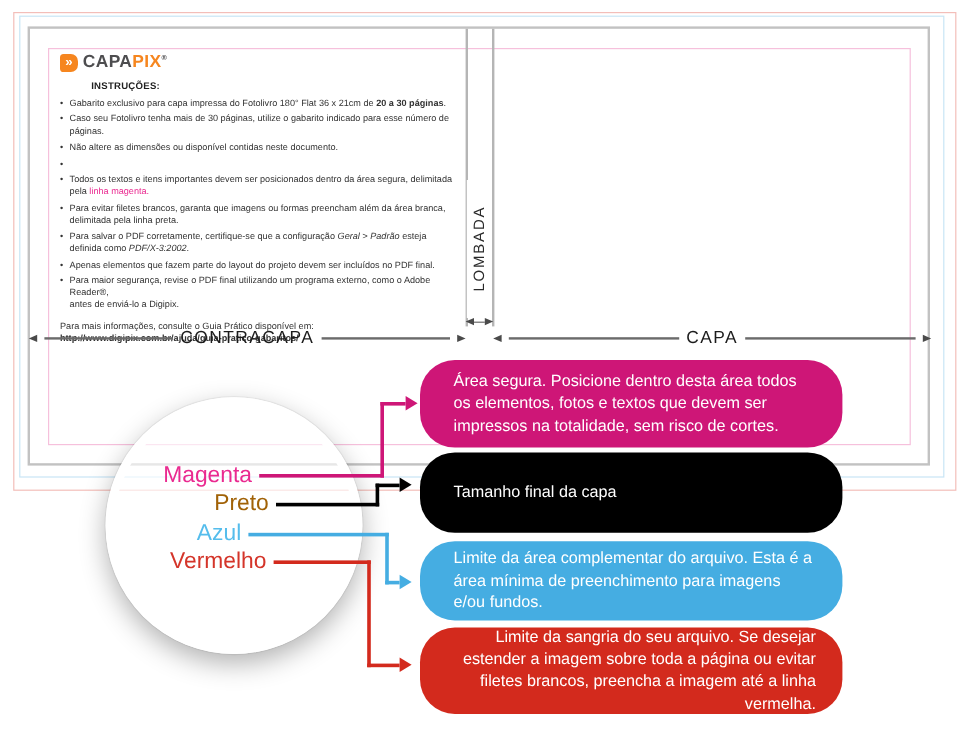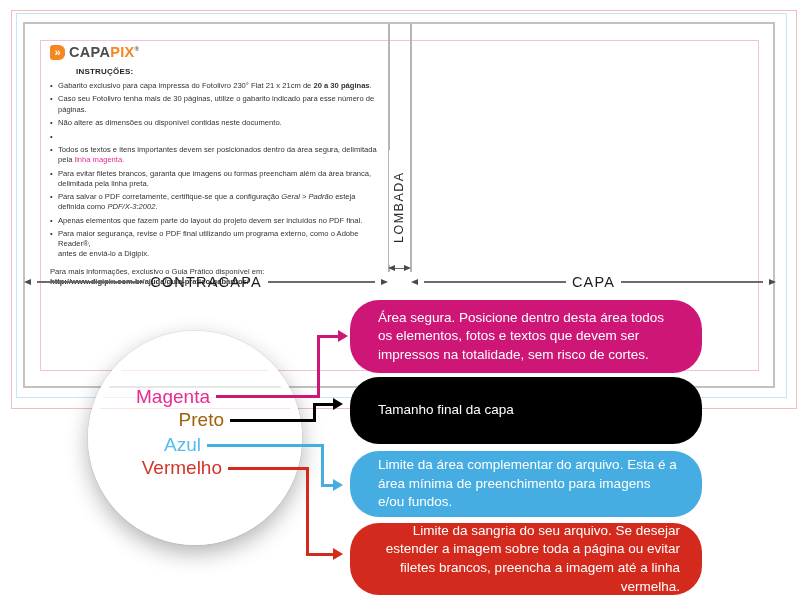--- a/index.html
+++ b/index.html
@@ -127,21 +127,21 @@
 <div class="abs" id="logo">
   <div id="logo-icon">»</div>
   <div id="logo-text"><span class="digi">CAPA</span><span class="pix">PIX</span><sup>®</sup></div>
 </div>
 
 <div class="abs" id="instructions">
   <div id="instr-title">INSTRUÇÕES:</div>
   <div id="instr-list">
       <div class="bullet">
         <span class="marker">•</span>
-        <span><span>Gabarito exclusivo para capa impressa do Fotolivro 230° Flat 21 x 21cm de </span><span class="s-b">20 a 30 páginas</span><span>.</span></span>
+        <span><span>Gabarito exclusivo para capa impressa do Fotolivro 180° Flat 36 x 21cm de </span><span class="s-b">20 a 30 páginas</span><span>.</span></span>
       </div>
       <div class="bullet">
         <span class="marker">•</span>
         <span><span>Caso seu Fotolivro tenha mais de 30 páginas, utilize o gabarito indicado para esse número de páginas.</span></span>
       </div>
       <div class="bullet">
         <span class="marker">•</span>
         <span><span>Não altere as dimensões ou disponível contidas neste documento.</span></span>
       </div>
       <div class="bullet">
@@ -162,21 +162,21 @@
       <div class="bullet">
         <span class="marker">•</span>
         <span><span>Apenas elementos que fazem parte do layout do projeto devem ser incluídos no PDF final.</span></span>
       </div>
       <div class="bullet">
         <span class="marker">•</span>
         <span><span>Para maior segurança, revise o PDF final utilizando um programa externo, como o Adobe Reader®,</span><br><span>antes de enviá-lo a Digipix.</span></span>
       </div>
     </div>
   <div id="instr-footer">
-    <div>Para mais informações, exclusivo o Guia Prático disponível em:</div>
+    <div>Para mais informações, consulte o Guia Prático disponível em:</div>
     <div class="url">http://www.digipix.com.br/ajuda/guia-pratico-gabaritos/</div>
   </div>
 </div>
 
 <div class="abs" id="lombada">LOMBADA</div>
 
 <div class="dim" id="dim-lombada">
   <span class="tri-l"></span>
   <span class="dim-line"></span>
   <span class="tri-r"></span>

